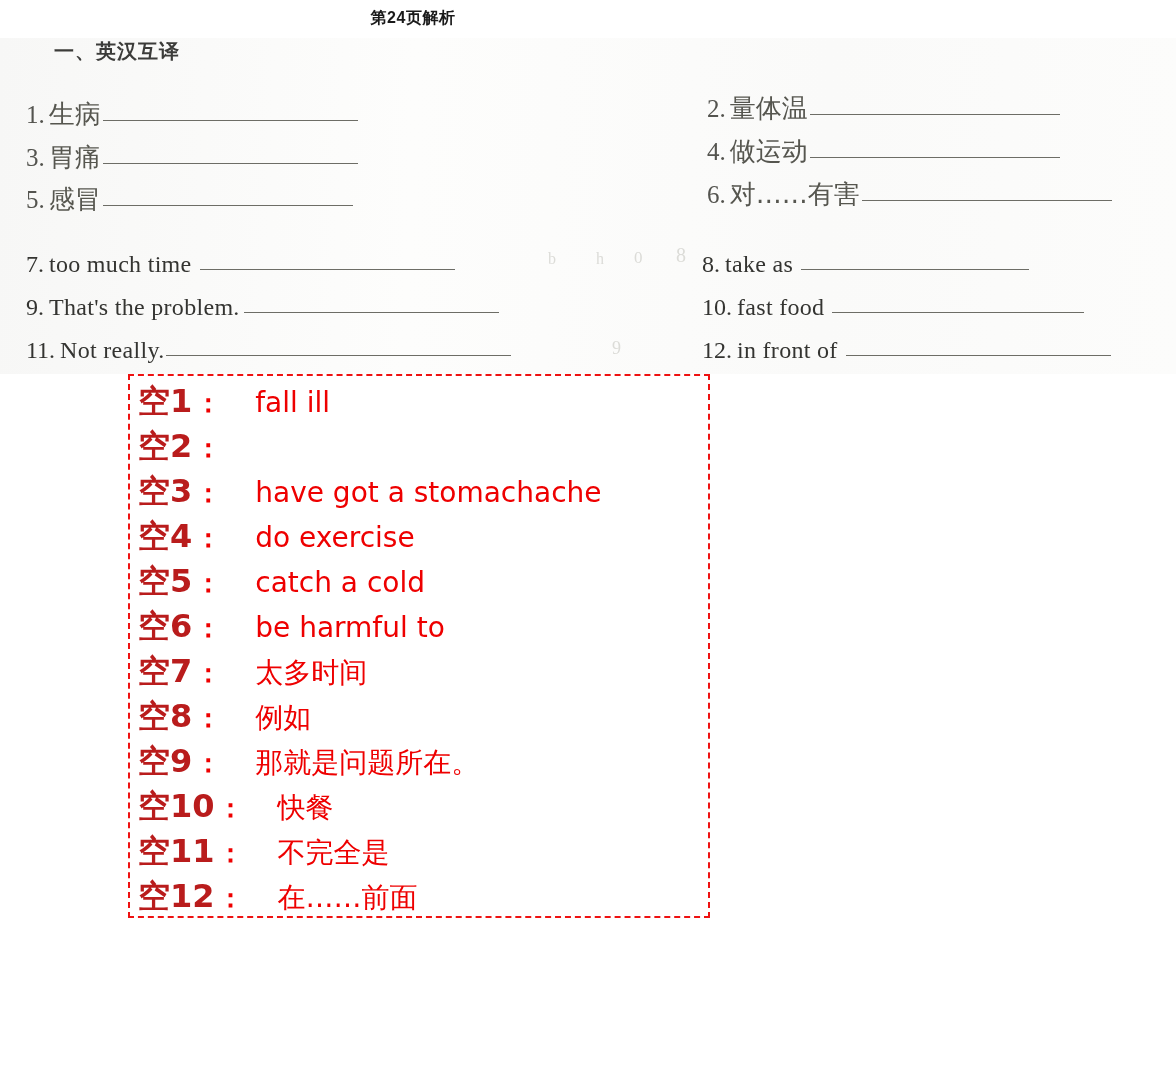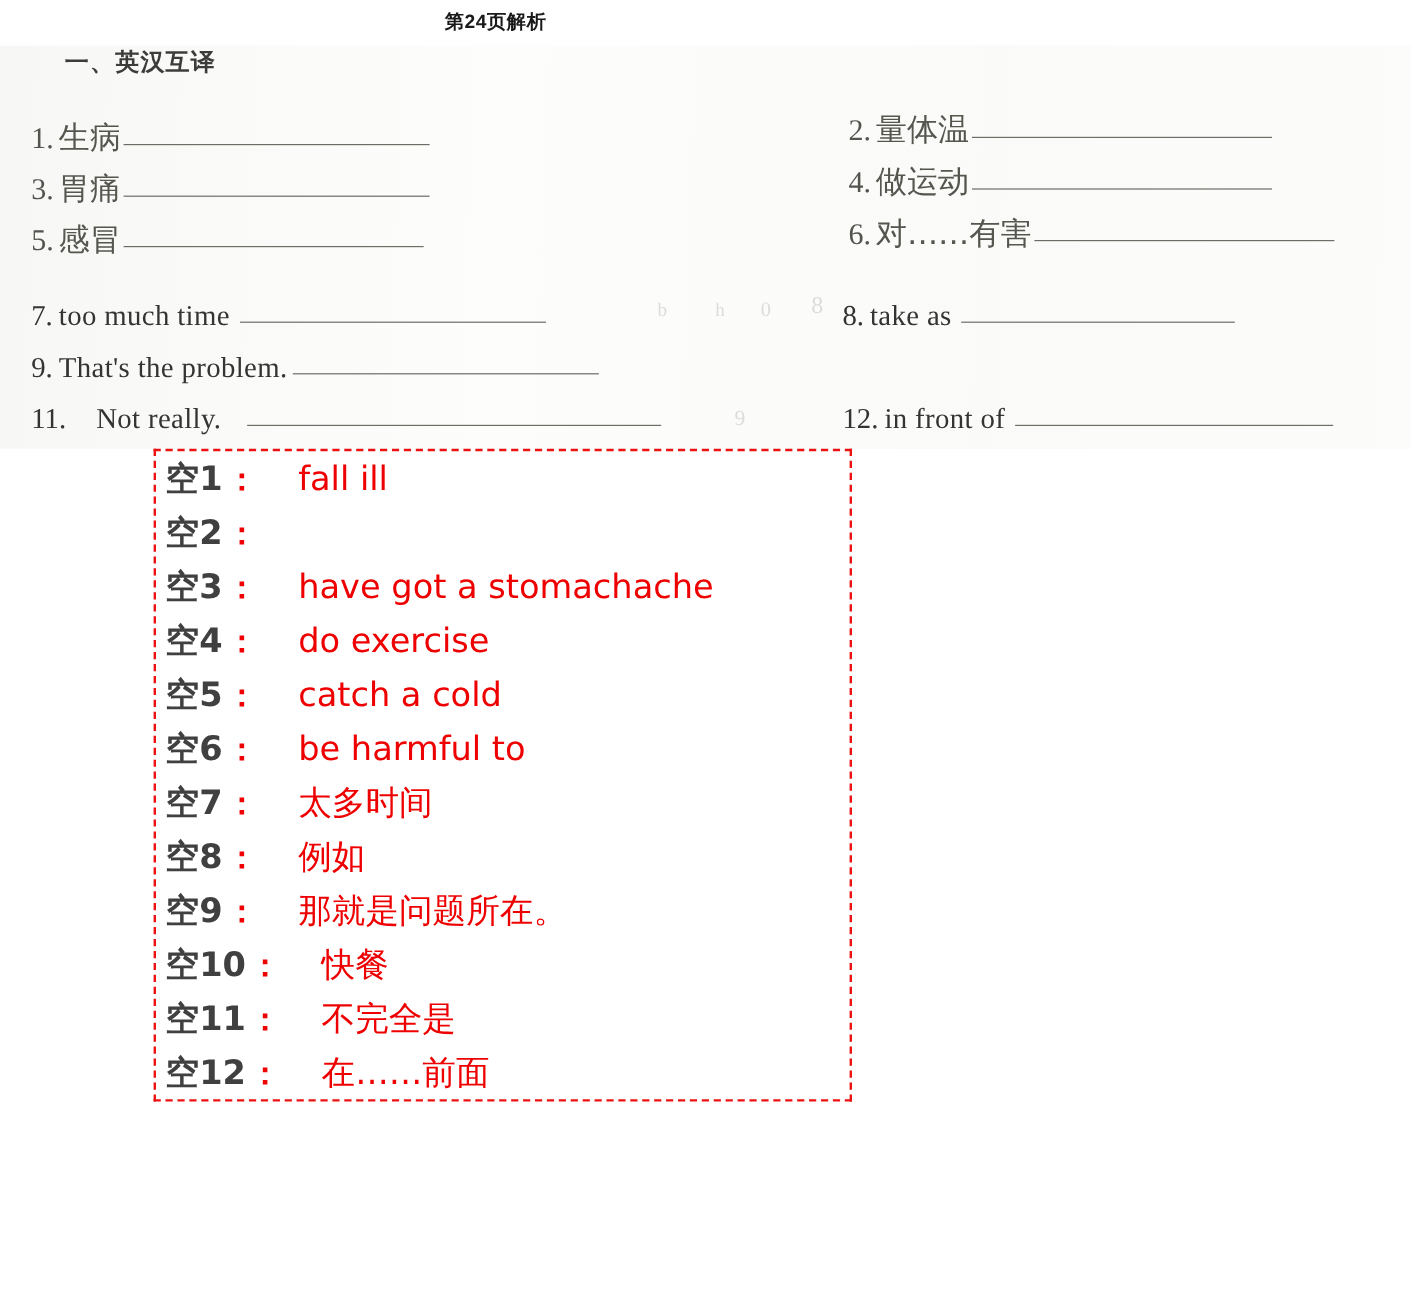--- a/index.html
+++ b/index.html
@@ -132,23 +132,23 @@
     right: 4px;
   }
   .answer-row {
     display: flex;
     align-items: baseline;
     height: 45px;
     white-space: nowrap;
   }
   .answer-label {
     font-family: "DejaVu Sans", "Liberation Sans", sans-serif;
-    font-size: 28px;
+    font-size: 32px;
     font-weight: bold;
-    color: #404040;
+    color: #b91c1c;
     flex: 0 0 auto;
   }
   .answer-colon {
     font-family: "DejaVu Sans", "Liberation Sans", sans-serif;
     font-size: 26px;
     font-weight: bold;
     color: #ee0000;
     padding: 0 2px 0 3px;
   }
   .answer-text {
@@ -215,21 +215,26 @@
     <div class="en-item" style="left:702px; top:213px;">
       <span class="num">8.</span>
       <span class="word">take as</span>
       <span class="blank-line" style="width:228px; margin-left:8px;"></span>
     </div>
     <div class="en-item" style="left:26px; top:256px;">
       <span class="num">9.</span>
       <span class="word">That's the problem.</span>
       <span class="blank-line" style="width:255px; margin-left:4px;"></span>
     </div>
-    <div class="en-item" style="left:26px; top:299px;gap:20px;">
+    <div class="en-item" style="left:702px; top:256px;">
+      <span class="num">10.</span>
+      <span class="word">fast food</span>
+      <span class="blank-line" style="width:252px; margin-left:8px;"></span>
+    </div>
+    <div class="en-item" style="left:26px; top:299px;">
       <span class="num">11.</span>
       <span class="word">Not really.</span>
       <span class="blank-line" style="width:345px; margin-left:2px;"></span>
     </div>
     <div class="en-item" style="left:702px; top:299px;">
       <span class="num">12.</span>
       <span class="word">in front of</span>
       <span class="blank-line" style="width:265px; margin-left:8px;"></span>
     </div>
 

